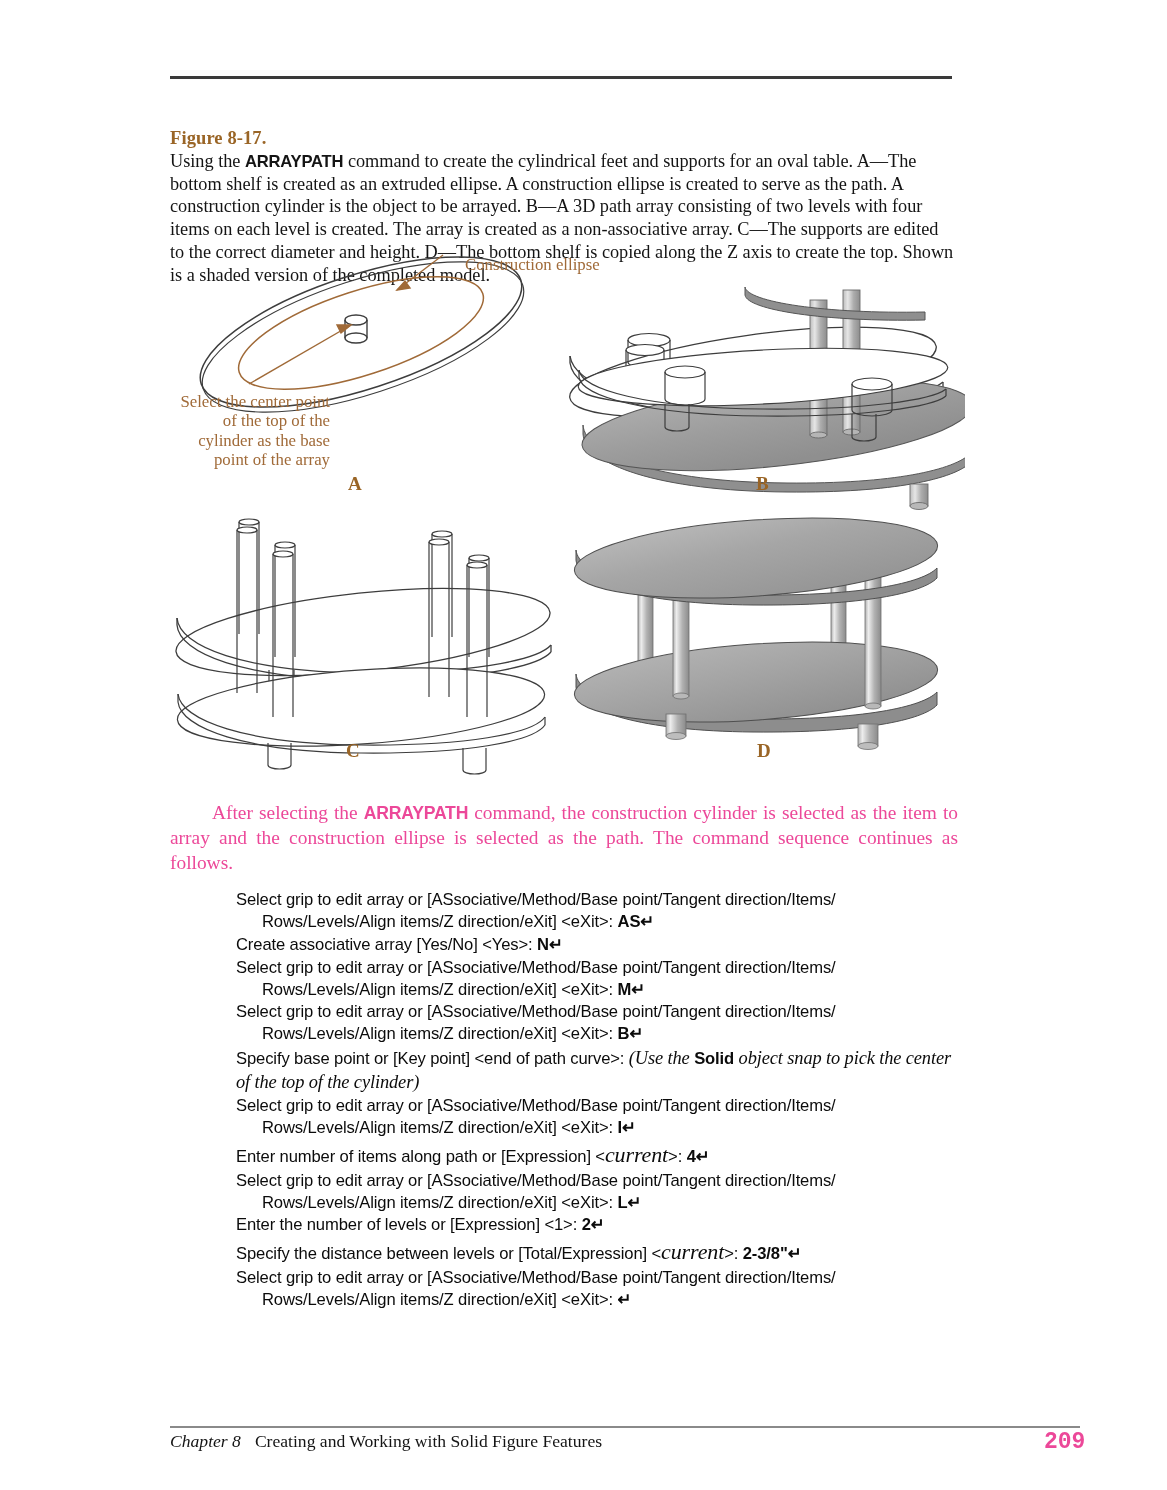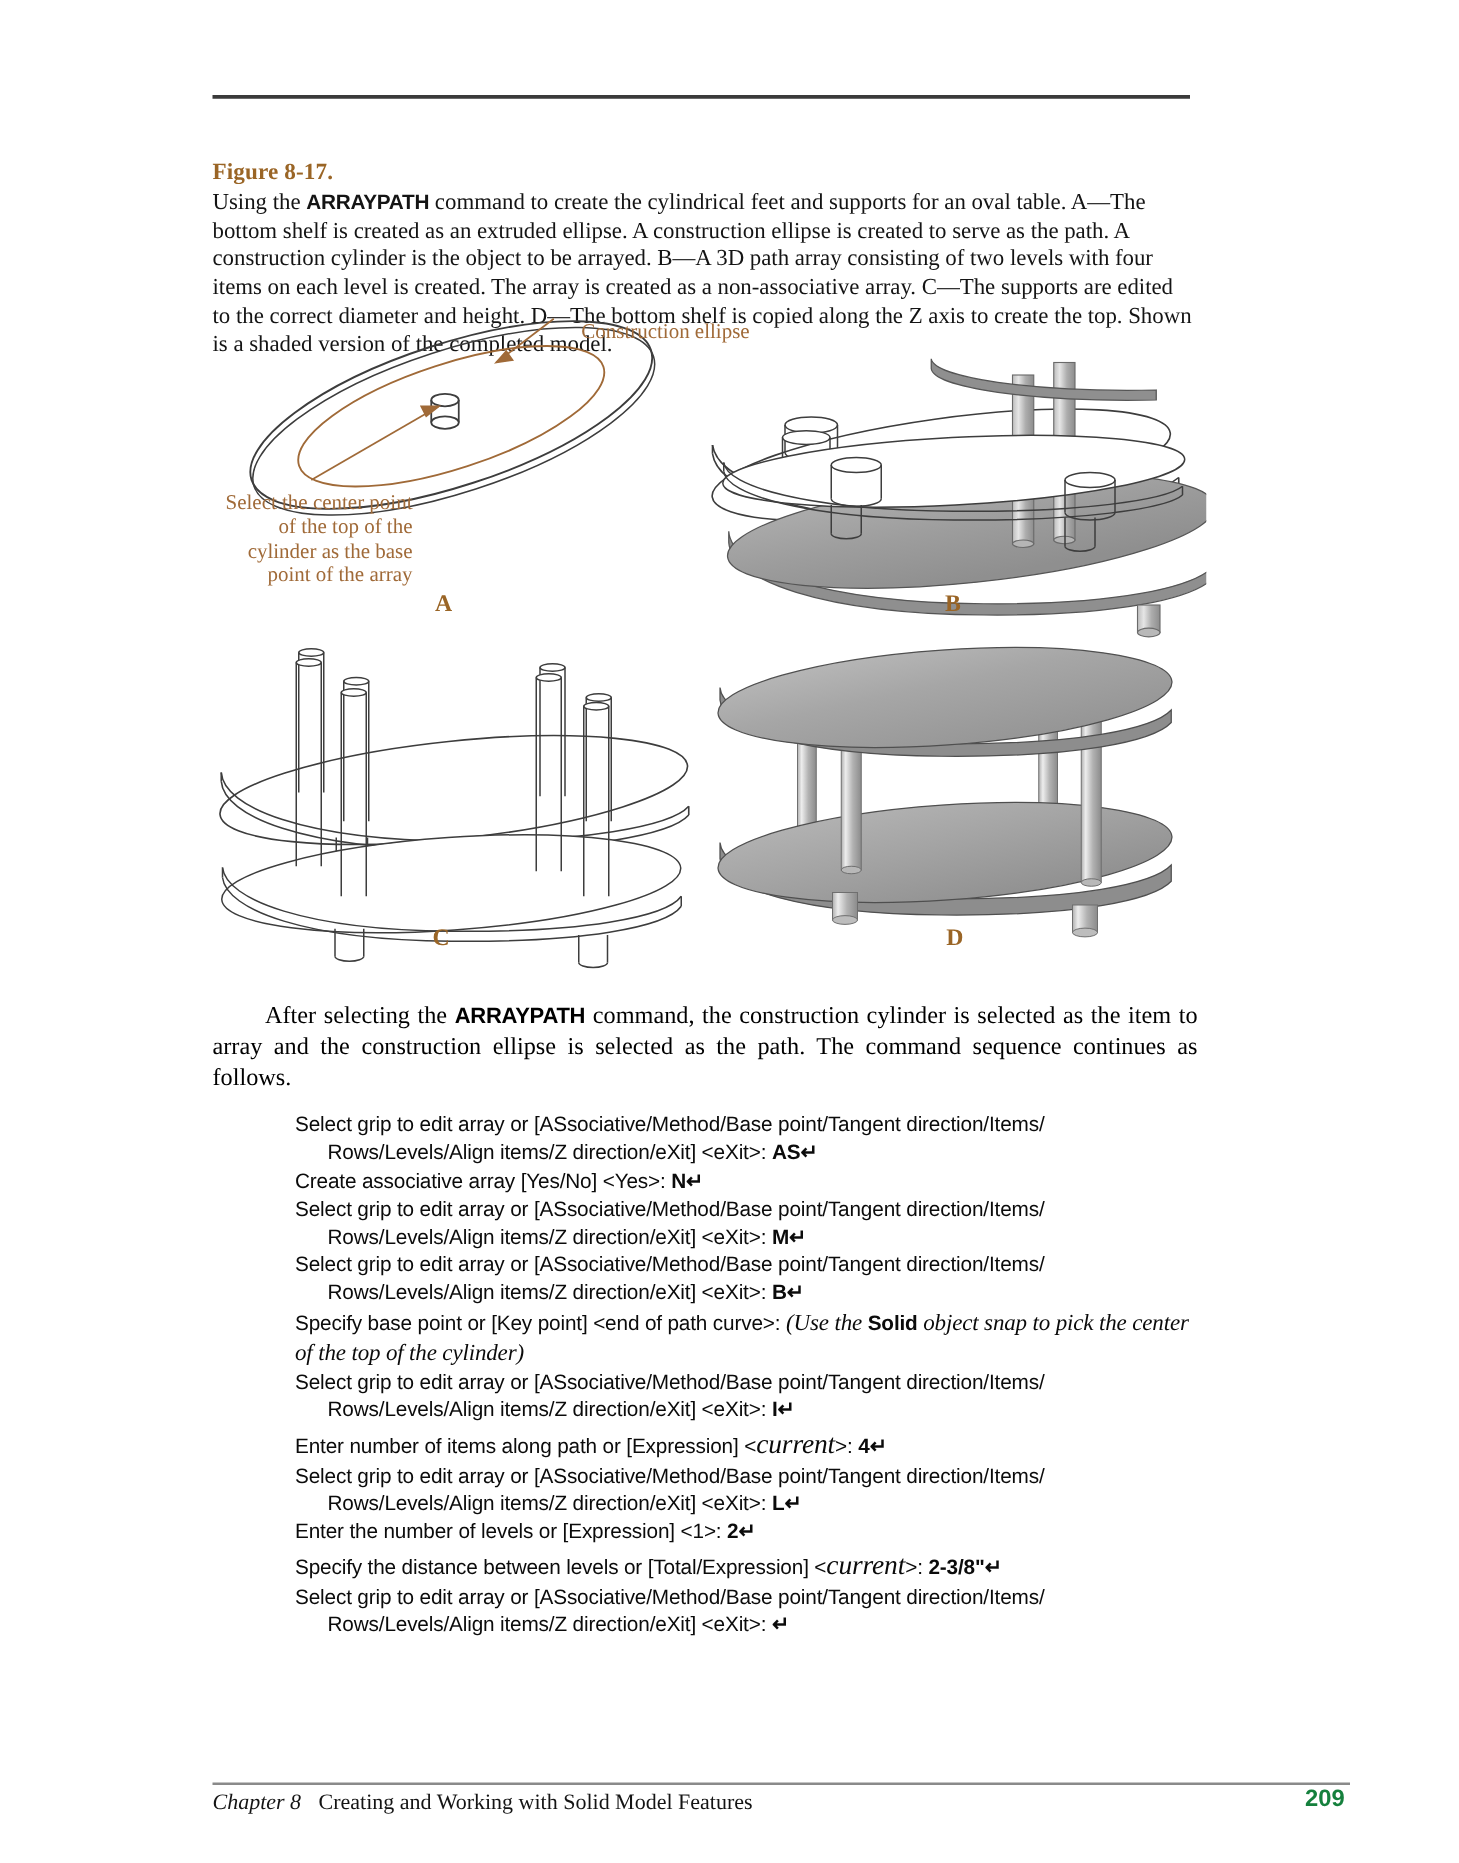--- a/index.html
+++ b/index.html
@@ -105,21 +105,21 @@
   .body-para {
     position: absolute;
     left: 170px;
     top: 800px;
     width: 788px;
     font-family: "Liberation Serif", serif;
     font-size: 19.4px;
     line-height: 1.29;
     text-align: justify;
     text-indent: 42px;
-    color: #000000;
+    color: #ec4899;
   }
   .body-para .cmd {
     font-family: "Liberation Sans", sans-serif;
     font-weight: bold;
     font-size: 17.6px;
     letter-spacing: -0.2px;
   }
 
   
   .cmdseq {
@@ -179,24 +179,24 @@
   .footer-left .ch {
     font-style: italic;
   }
   .footer-left .ft {
     margin-left: 14px;
   }
   .footer-page {
     position: absolute;
     left: 1044px;
     top: 1429px;
-    font-family: Liberation Sans, sans-serif;
+    font-family: Liberation Mono, monospace;
     font-weight: bold;
-    font-size: 19px;
-    color: #15803d;
+    font-size: 23px;
+    color: #ec4899;
   }
 </style>
 </head>
 <body>
 
 <div class="page">
 
   <div class="top-rule"></div>
 
   <div class="fig-caption">
@@ -578,16 +578,16 @@
       <span class="l1"><span>Specify the distance between levels or [Total/Expression] &lt;</span><span class="ital">current</span><span>&gt;: </span><b>2-3/8"</b><b class="ret">↵</b></span>
     </div>
 
     <div class="cmdline">
       <span class="l1">Select grip to edit array or [ASsociative/Method/Base point/Tangent direction/Items/</span><span>Rows/Levels/Align items/Z direction/eXit] &lt;eXit&gt;: </span><b class="ret">↵</b>
     </div>
 
   </div>
 
   <div class="foot-rule"></div>
-  <div class="footer-left"><span class="ch">Chapter 8</span><span class="ft">Creating and Working with Solid Model Features</span></div>
+  <div class="footer-left"><span class="ch">Chapter 8</span><span class="ft">Creating and Working with Solid Figure Features</span></div>
   <div class="footer-page">209</div>
 
 </div>
 
 </body></html>

